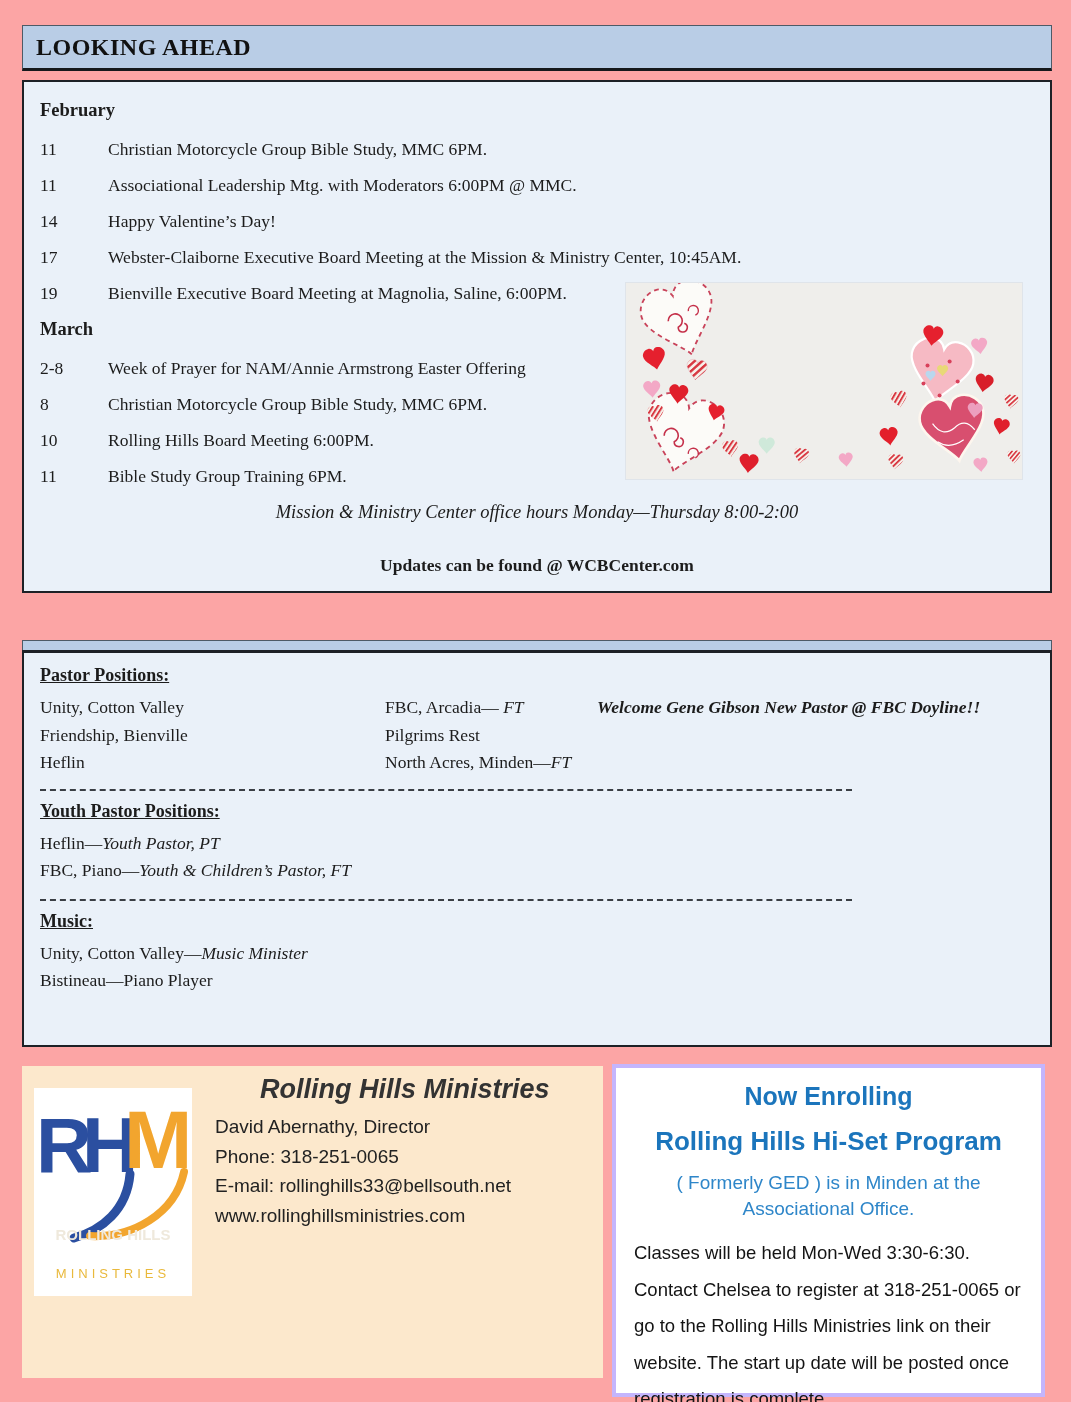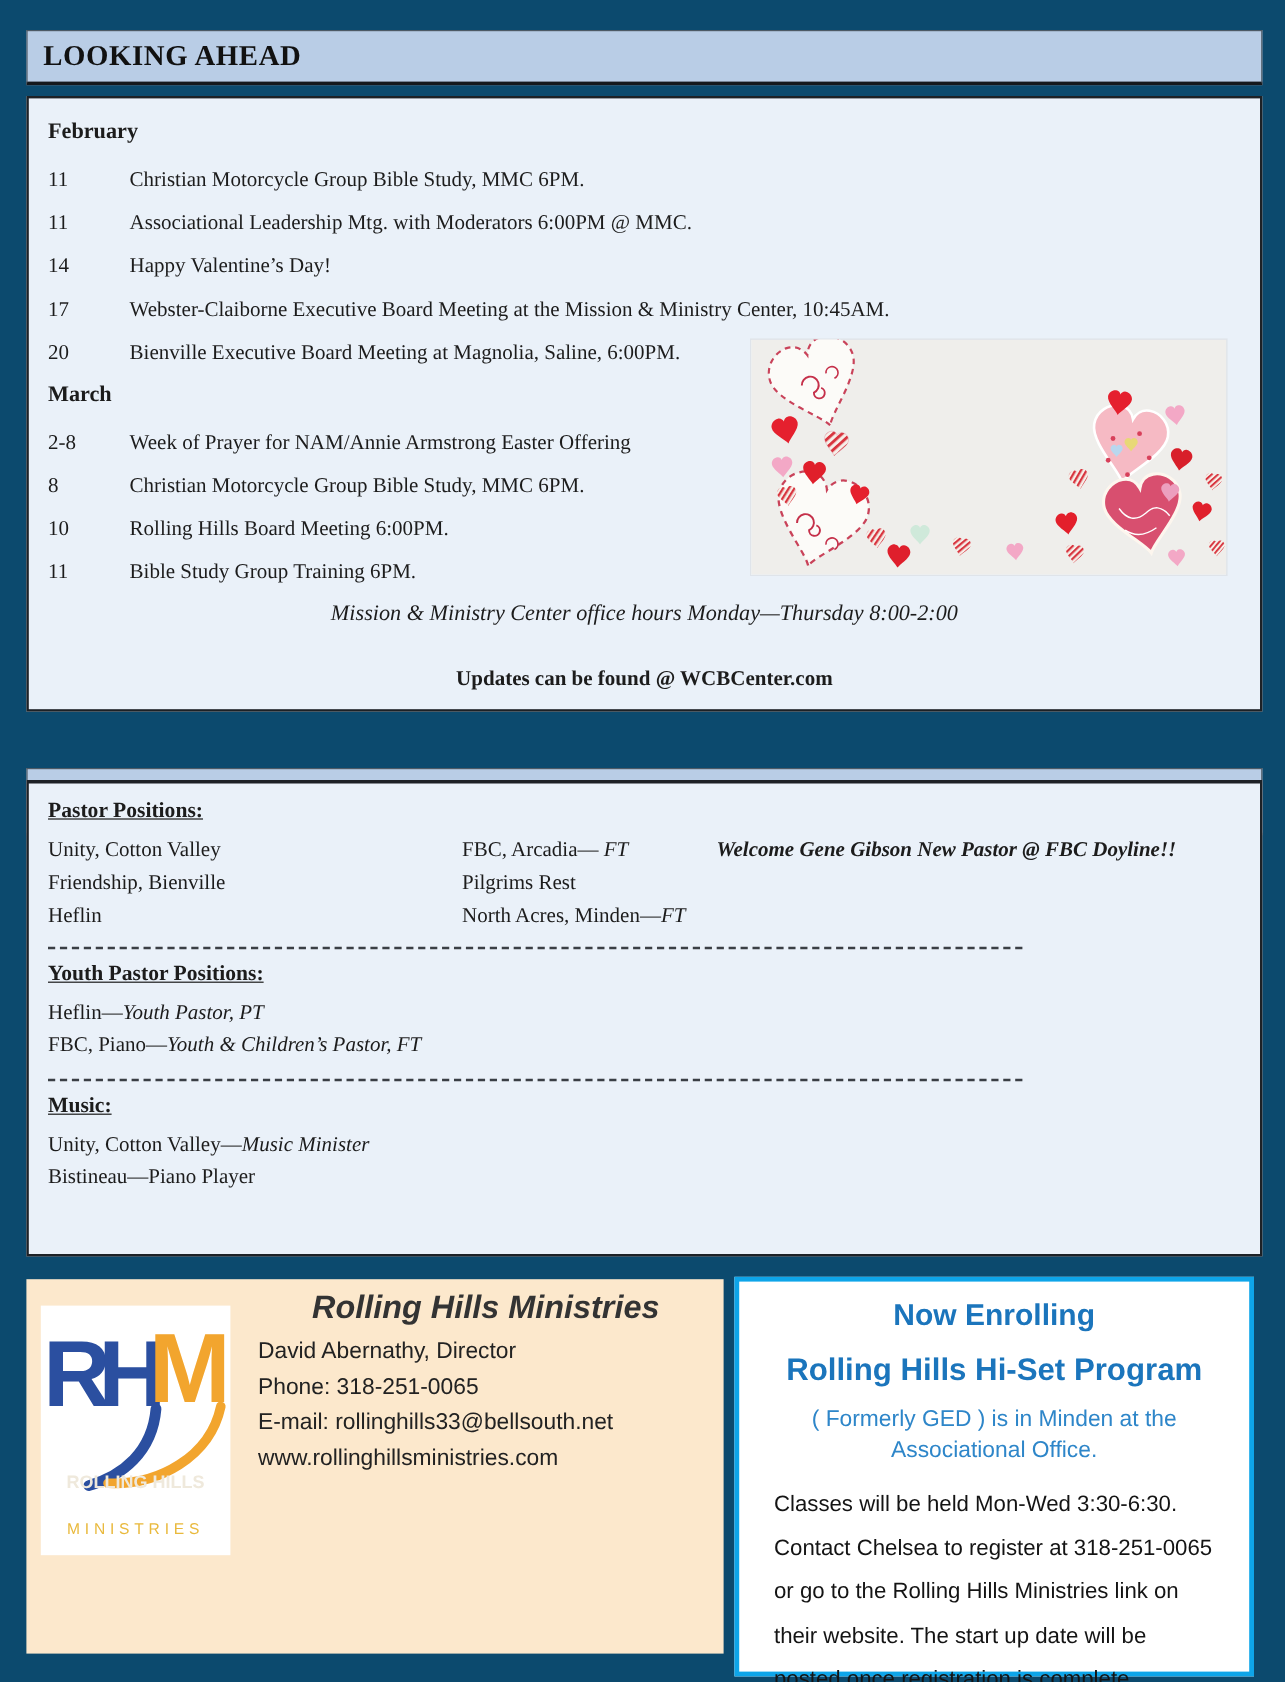--- a/index.html
+++ b/index.html
@@ -2,21 +2,21 @@
 <html style="--banner-blue: #b9cde6; --panel-blue: #eaf1f9; --peach-bg: #fce8cc; --title-blue: #1b75bc; --note-blue: #2e86c9; --logo-navy: #2b4fa0; --logo-gold: #f2a52e;"><head>
 <meta charset="utf-8">
 <style>
   :root{
     --banner-blue:#b9cde6; --panel-blue:#eaf1f9; --peach-bg:#fce8cc;
     --title-blue:#1b75bc; --note-blue:#2e86c9; --logo-navy:#2b4fa0; --logo-gold:#f2a52e;
     --ink:#1c1c1c;
   }
   *{box-sizing:border-box; margin:0; padding:0;}
   html,body{background:#fff;}
-  .page{position:relative; width:1071px; height:1402px; background:#0c4a6e;
+  .page{position:relative; width:1071px; height:1402px; background:#fca5a5;
         font-family:"Liberation Serif", serif; color:var(--ink); overflow:hidden;}
 
   .banner{position:absolute; left:22px; width:1030px; height:46px;
           background:var(--banner-blue); border:1px solid #4d5a66; border-bottom:3px solid #15181c;
           display:flex; align-items:center; padding-left:13px;
           font-size:24px; font-weight:600; letter-spacing:.5px; color:#111;}
   .banner1{top:25px;}
   .banner2{top:640px; height:56px; border-bottom-width:2px;padding-left:28px;}
 
   .panel{position:absolute; left:22px; width:1030px; background:var(--panel-blue);
@@ -44,21 +44,21 @@
   .yline,.mline{line-height:27.5px;}
 
   .peach{position:absolute; left:22px; top:1066px; width:581px; height:312px; background:var(--peach-bg);}
   .logo-box{position:absolute; left:12px; top:22px; width:158px; height:208px; background:#fff;}
   .rhm-text{position:absolute; left:193px; top:8px; width:380px;
             font-family:"Liberation Sans", sans-serif; color:#2b2b2b;}
   .rhm-title{font-style:italic; font-size:27px; font-weight:bold; color:#333; padding-left:45px; margin-bottom:7px;}
   .rhm-line{font-size:19px; line-height:29.5px; color:#222;}
 
   .enroll{position:absolute; left:612px; top:1064px; width:433px; height:333px;
-          background:#fff; border:4px solid #0ea5e9; padding:10px 29px;
+          background:#fff; border:4px solid #c4b5fd; padding:10px 18px;
           font-family:"Liberation Sans", sans-serif;}
   .enroll-title{margin-top:4px; text-align:center; font-size:25px; font-weight:bold; color:var(--title-blue);}
   .enroll-sub{margin-top:15px; text-align:center; font-size:26px; font-weight:bold; color:var(--title-blue);}
   .enroll-note{margin-top:13px; text-align:center; font-size:19px; line-height:26px; color:var(--note-blue);}
   .enroll-body{margin-top:13px; font-size:18.5px; line-height:36.5px; color:#141414;}
 </style>
 </head>
 <body>
 
 <div class="page">
@@ -80,21 +80,21 @@
     </div>
     <div class="ev">
       <span class="d">14</span>
       <span class="t">Happy Valentine’s Day!</span>
     </div>
     <div class="ev">
       <span class="d">17</span>
       <span class="t">Webster-Claiborne Executive Board Meeting at the Mission &amp; Ministry Center, 10:45AM.</span>
     </div>
     <div class="ev">
-      <span class="d">20</span>
+      <span class="d">19</span>
       <span class="t">Bienville Executive Board Meeting at Magnolia, Saline, 6:00PM.</span>
     </div>
 
     <div class="month">March</div>
 
     <div class="ev">
       <span class="d">2-8</span>
       <span class="t">Week of Prayer for NAM/Annie Armstrong Easter Offering</span>
     </div>
     <div class="ev">

